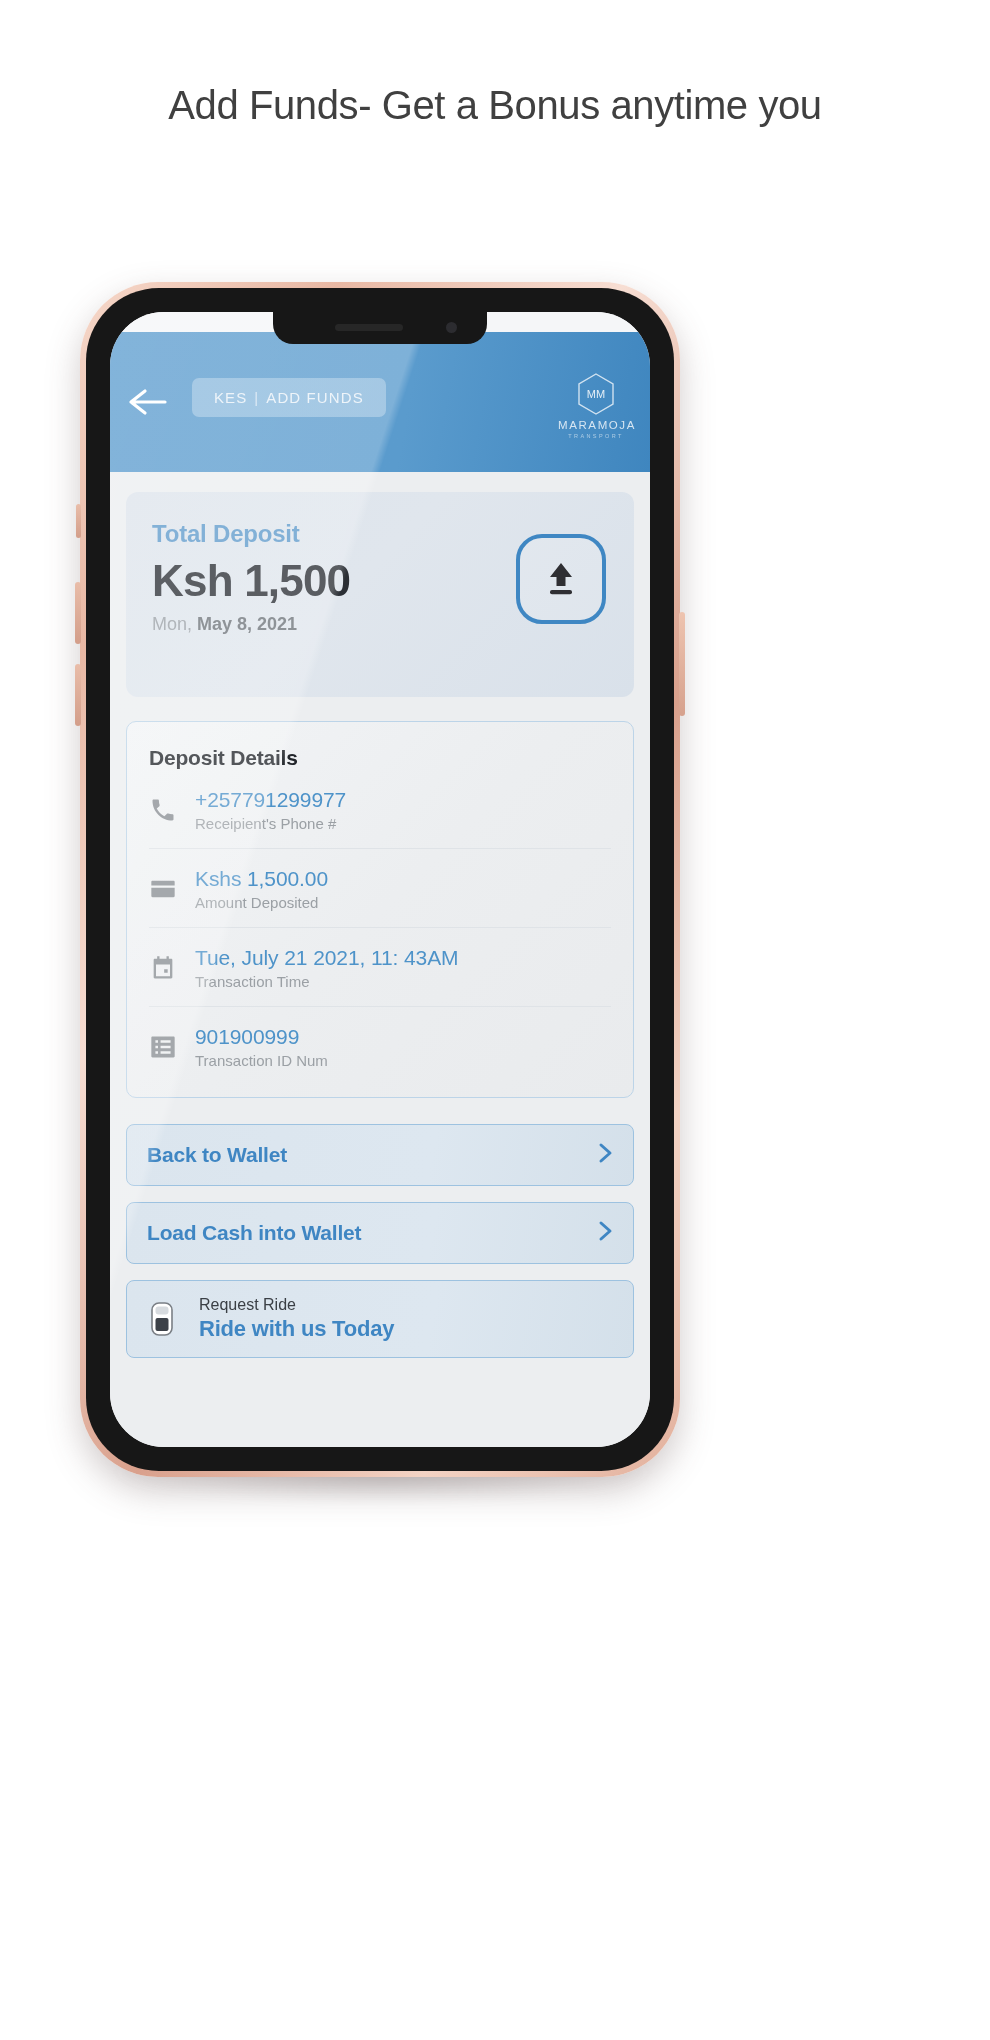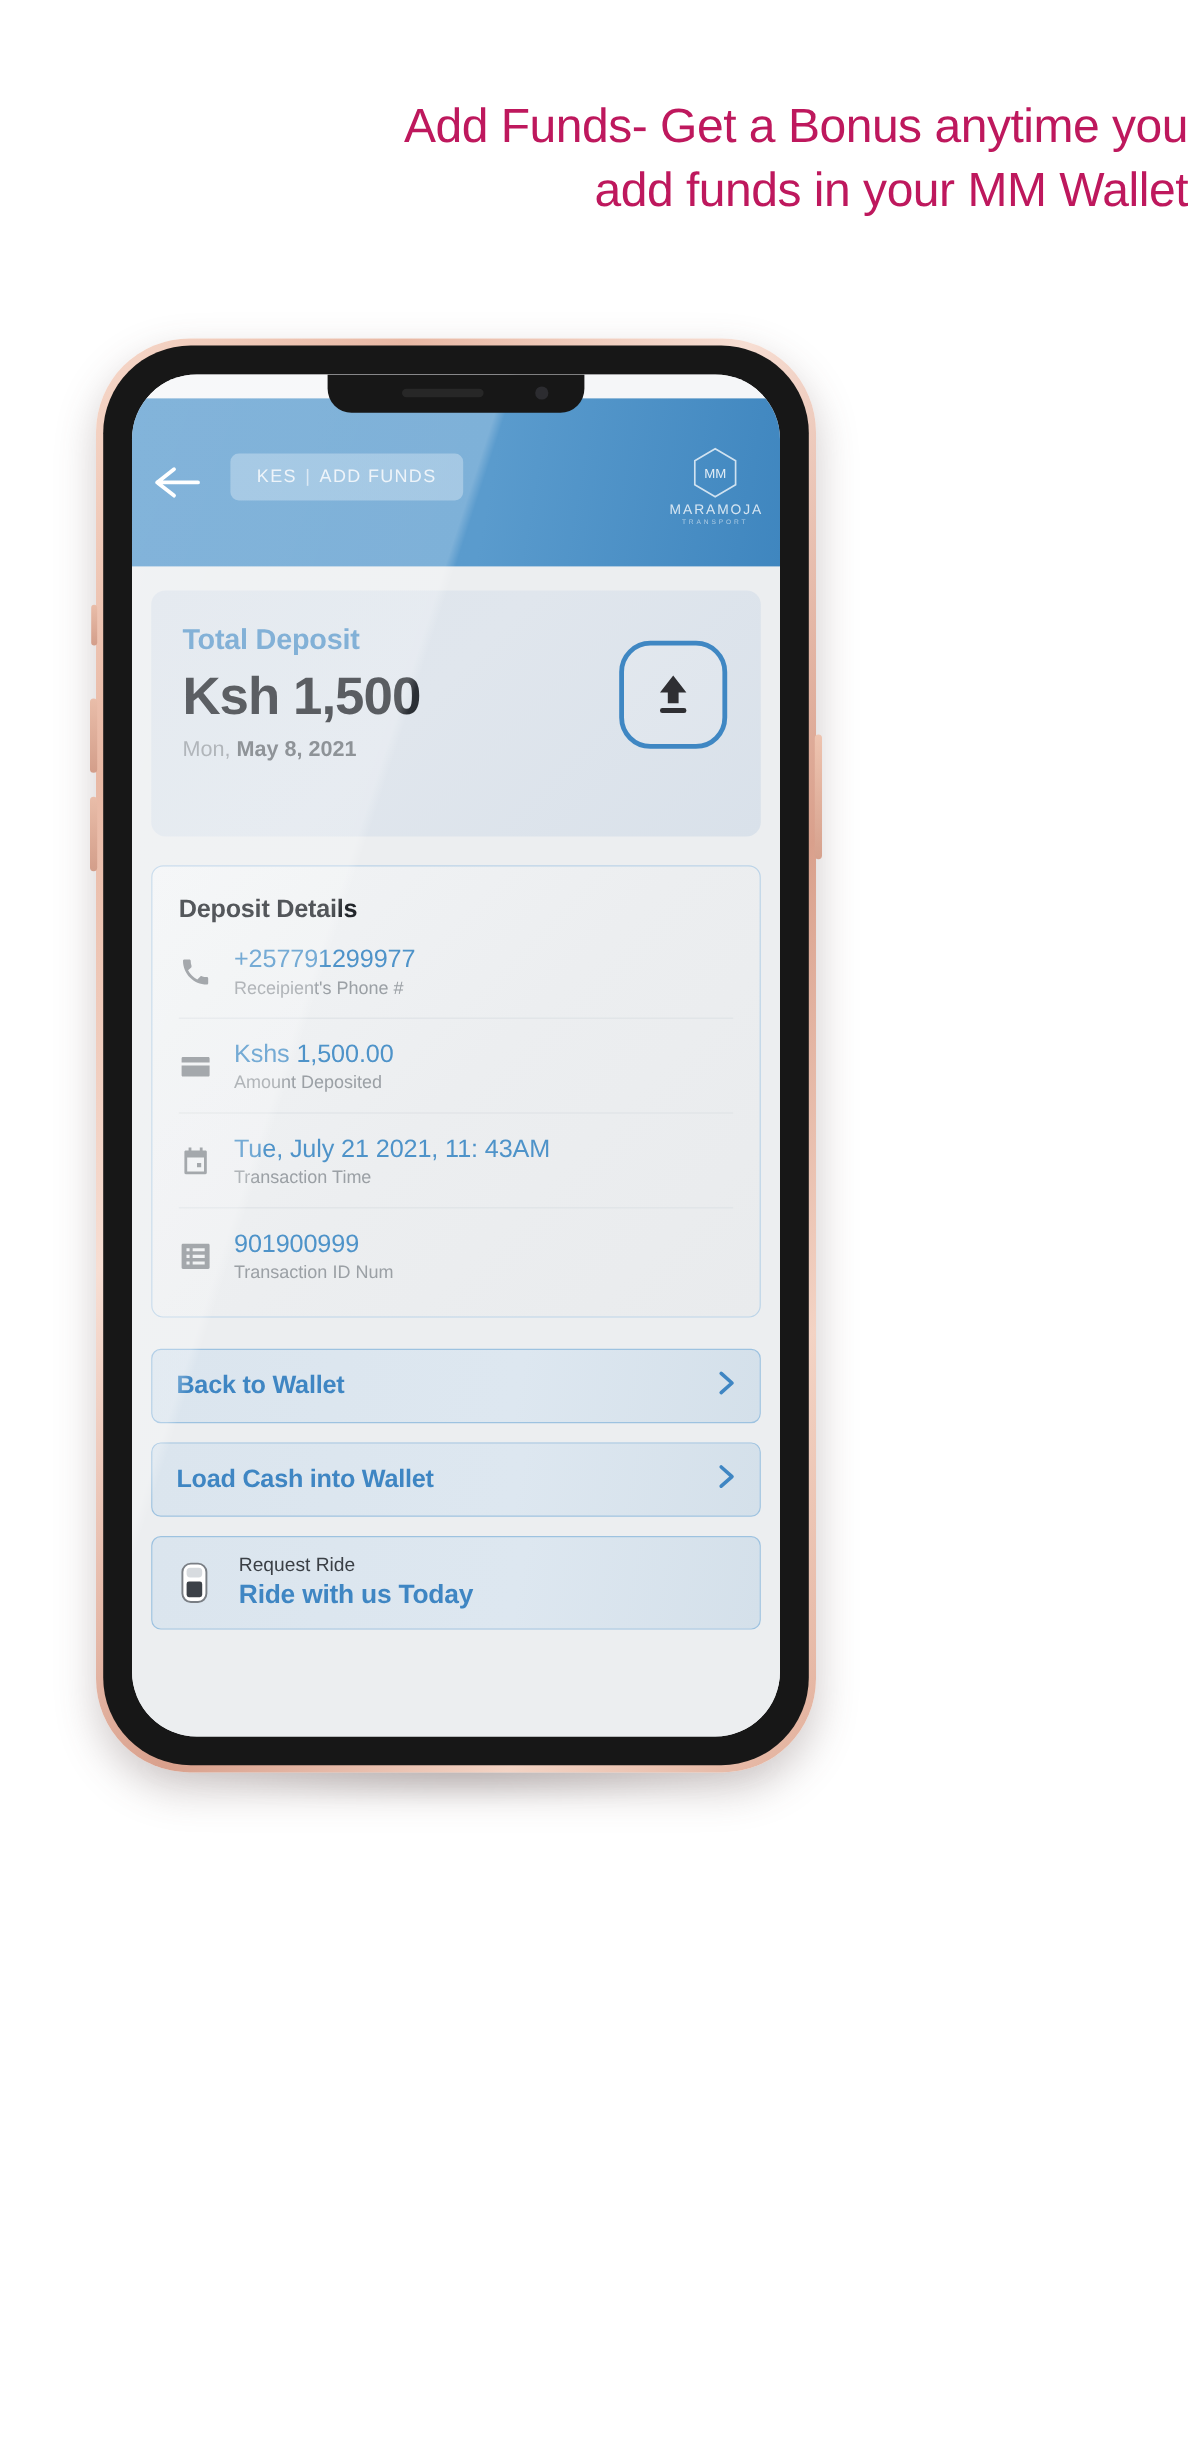--- a/index.html
+++ b/index.html
@@ -7,24 +7,24 @@
     width: 990px; height: 2040px;
     background: #ffffff;
     font-family: "Liberation Sans", sans-serif;
     overflow: hidden;
   }
   .page { position: relative; width: 990px; height: 2040px; background: #fff; }
 
   
   .headline {
     position: absolute; left: 0; top: 78px; width: 990px;
-    text-align: right;
+    text-align: center;
     font-size: 40px; line-height: 54px;
     letter-spacing: -0.4px;
-    color: #be185d;
+    color: #404040;
     font-weight: 400;
     font-family: "Liberation Sans", sans-serif;
   }
   .headline .ln { display: block; }
 
   
   .phone-wrap { position: absolute; left: 80px; top: 282px; width: 610px; height: 1220px; }
 
   .phone-shadow {
     position:absolute; left: 30px; top: 1160px; width: 545px; height: 60px;
@@ -183,21 +183,20 @@
     pointer-events: none; z-index: 25;
   }
 </style>
 </head>
 <body>
 
 <div class="page">
 
   <div class="headline">
     <span class="ln">Add Funds- Get a Bonus anytime you</span>
-    <span class="ln">add funds in your MM Wallet</span>
   </div>
 
   <div class="phone-wrap">
     <div class="phone-shadow"></div>
 
     <div class="phone-rail">
       <div class="btn-side btn-mute"></div>
       <div class="btn-side btn-volup"></div>
       <div class="btn-side btn-voldn"></div>
       <div class="btn-side btn-pwr"></div>

